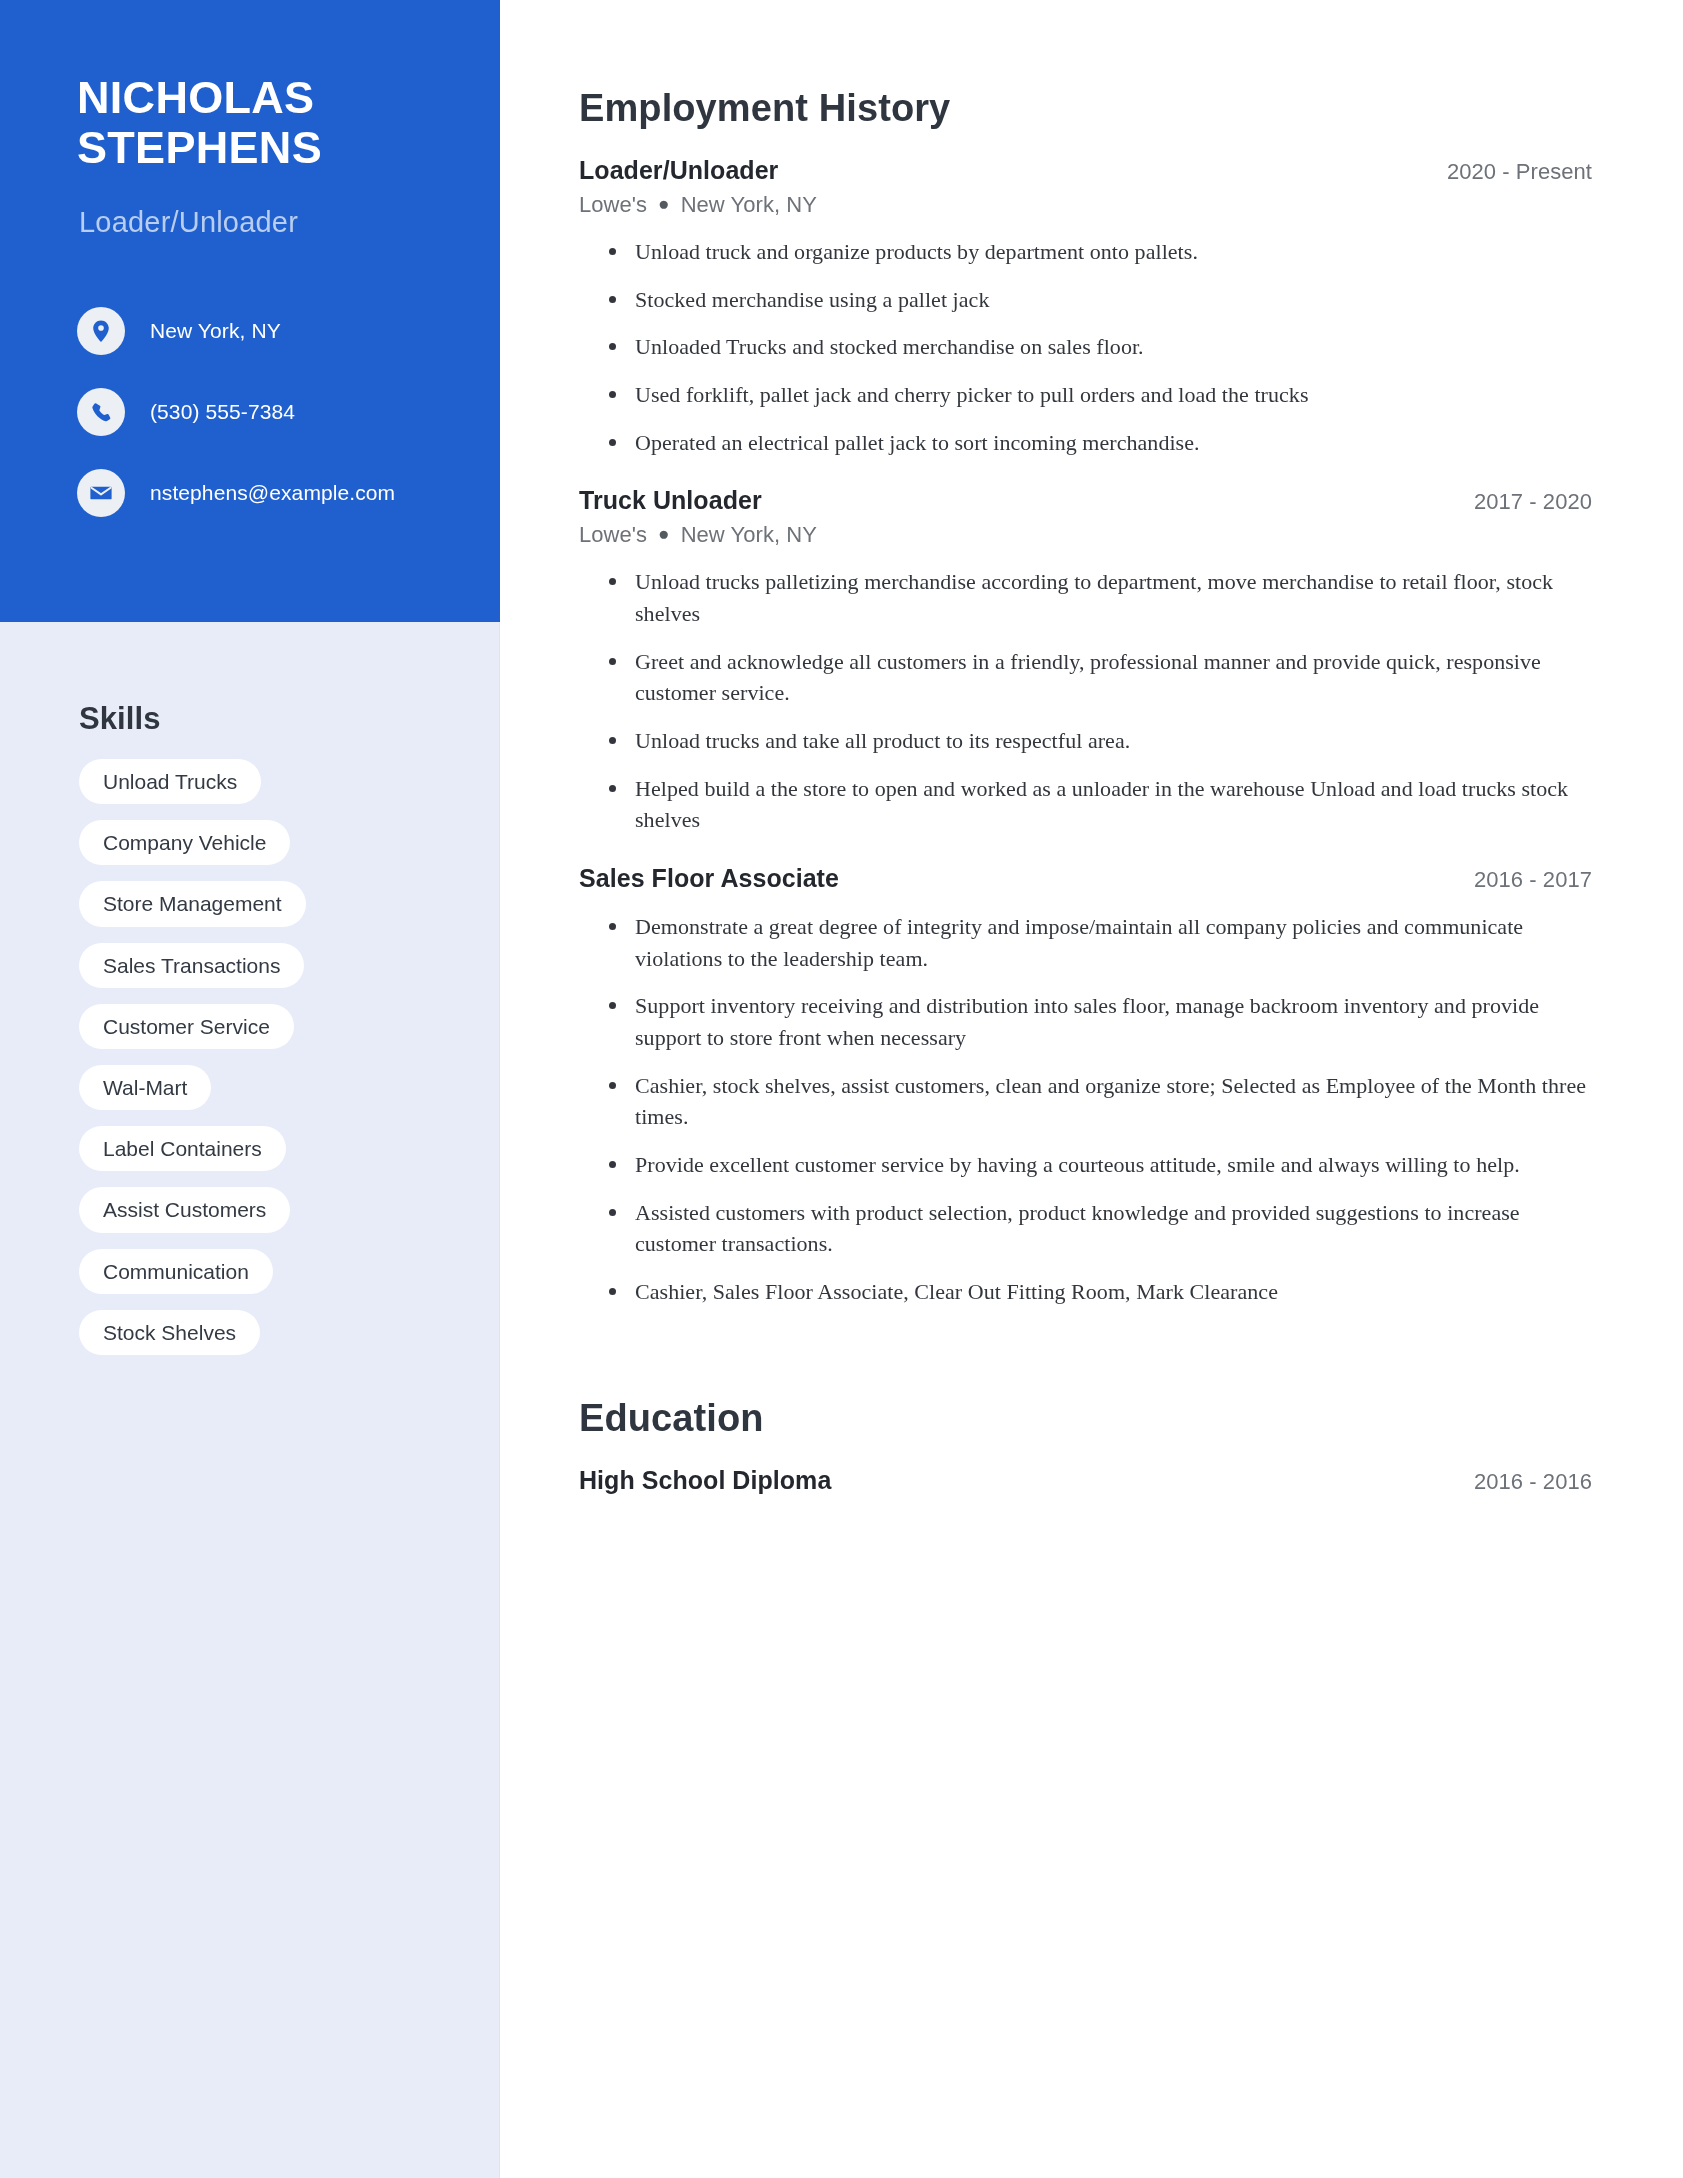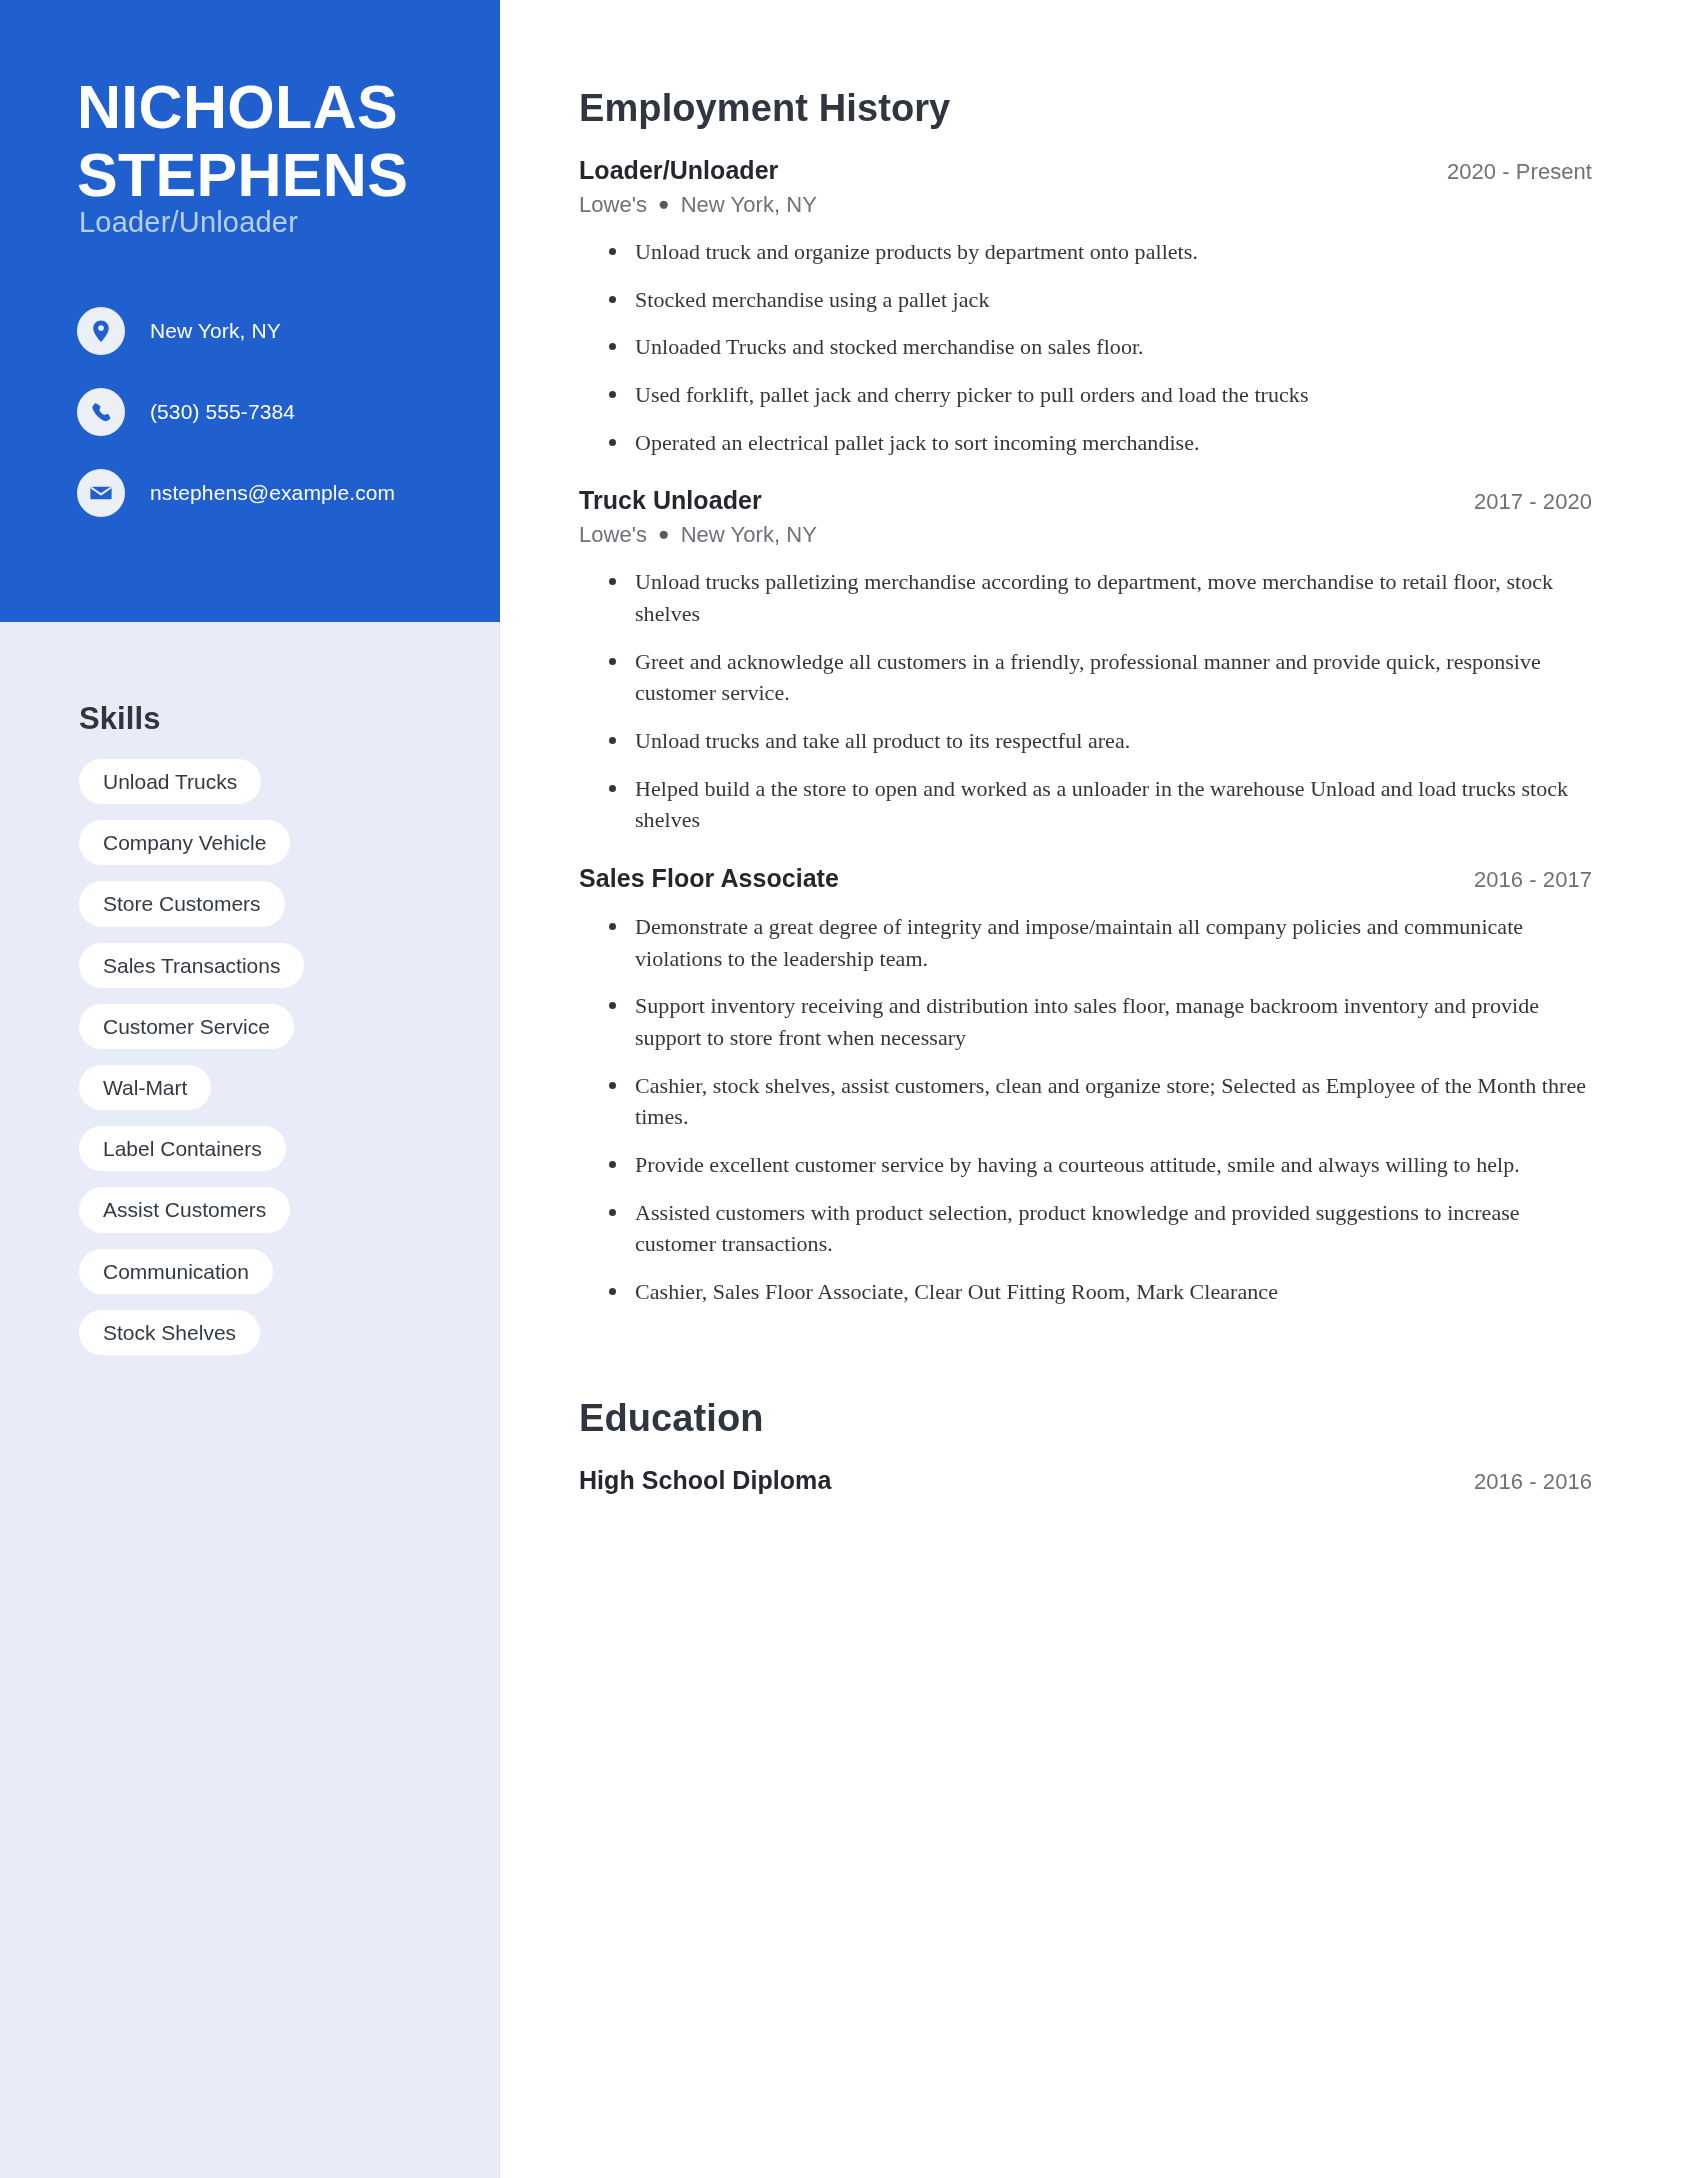--- a/index.html
+++ b/index.html
@@ -41,21 +41,21 @@
     background: #1f60ce;
     box-sizing: border-box;
     padding: 0 59px;
   }
   .name {
     position: absolute;
     left: 77px;
     top: 73px;
     width: 396px;
     color: #ffffff;
-    font-size: 61px;
+    font-size: 45px;
     font-weight: bold;
     line-height: 1.12;
     letter-spacing: 0.3px;
   }
   .name span { display: block; }
   .job-title-top {
     position: absolute;
     left: 79px;
     top: 206px;
     color: #b9cdee;
@@ -254,21 +254,21 @@
         </div>
 
       </div>
     </div>
 
     <div class="skills-block">
       <h2 class="skills-heading">Skills</h2>
       <div class="skills-list">
         <div class="skill-pill">Unload Trucks</div>
         <div class="skill-pill">Company Vehicle</div>
-        <div class="skill-pill">Store Customers</div>
+        <div class="skill-pill">Store Management</div>
         <div class="skill-pill">Sales Transactions</div>
         <div class="skill-pill">Customer Service</div>
         <div class="skill-pill">Wal-Mart</div>
         <div class="skill-pill">Label Containers</div>
         <div class="skill-pill">Assist Customers</div>
         <div class="skill-pill">Communication</div>
         <div class="skill-pill">Stock Shelves</div>
       </div>
     </div>
 

